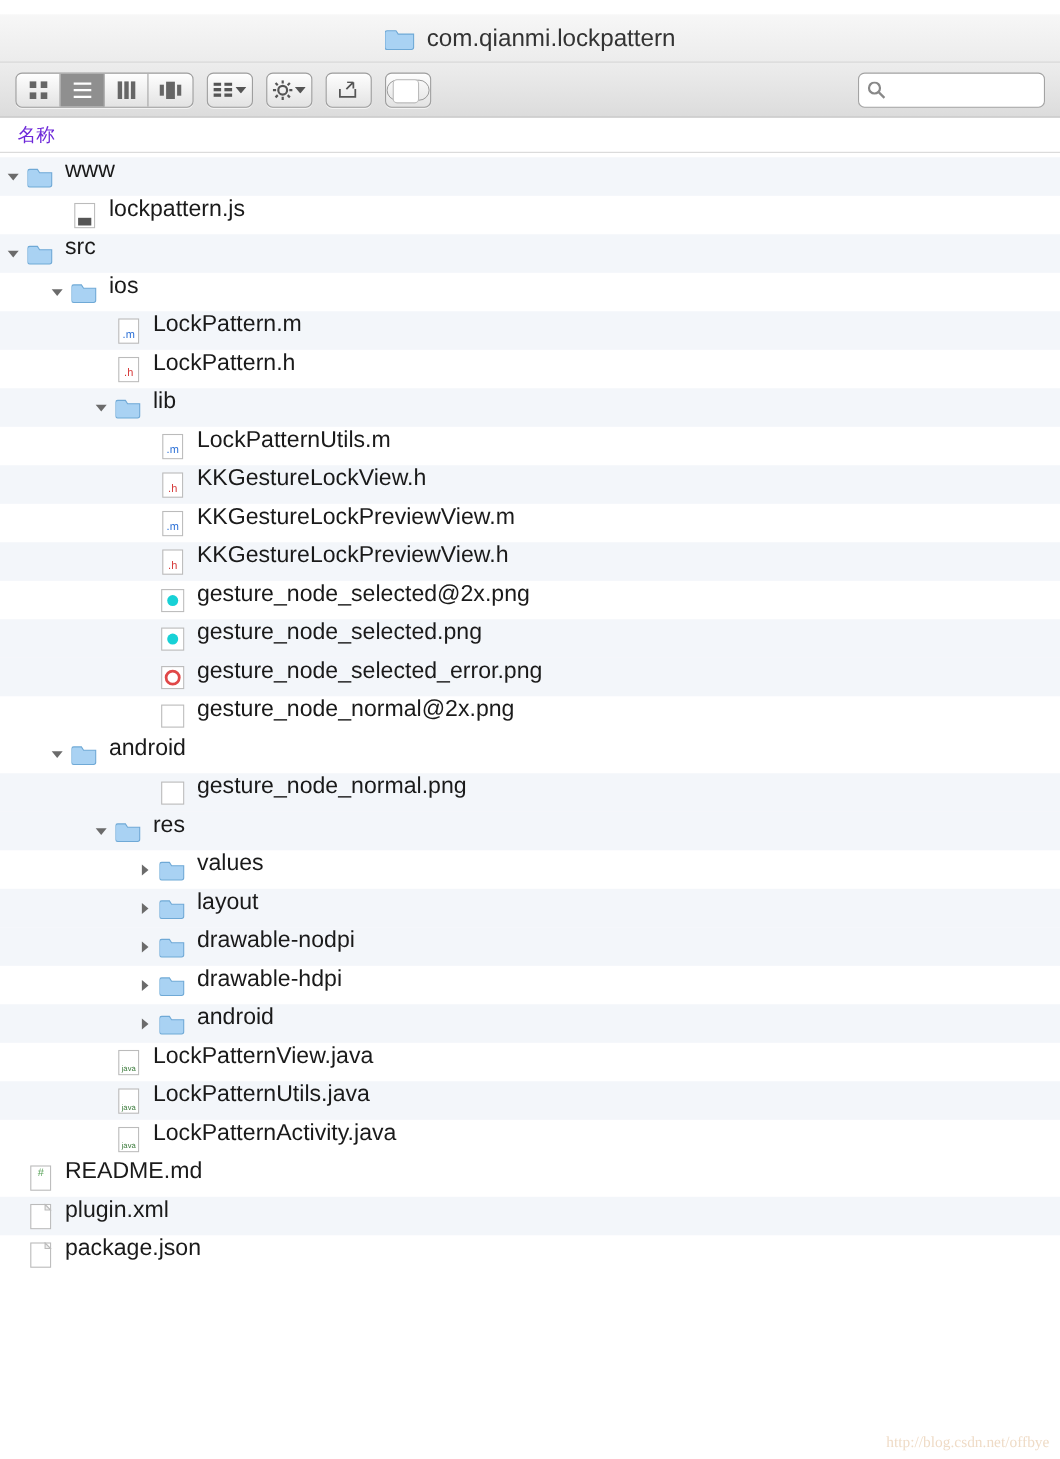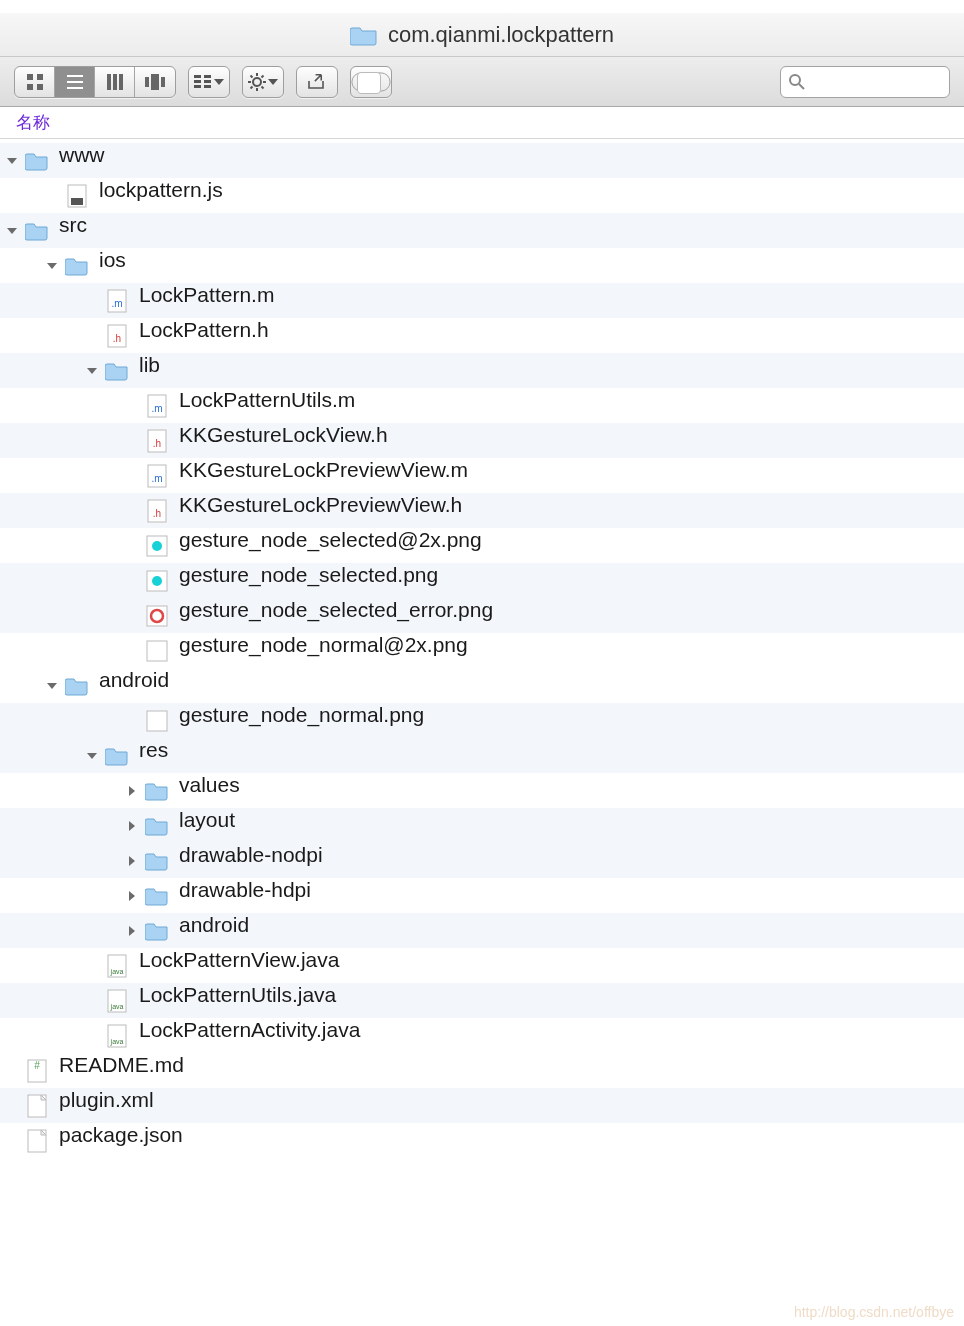--- a/index.html
+++ b/index.html
@@ -115,21 +115,21 @@
     justify-content:center;
     margin-right: 8px;
   }
   .spacer { display:inline-block; }
   .watermark {
     position: fixed;
     right: 10px;
     bottom: 6px;
     font-size: 14px;
     color: #e6c8a8;
-    font-family: Liberation Sans, sans-serif;
+    font-family: Liberation Serif, serif;
     opacity: 0.65;
   }
   input.search { border:none; outline:none; font-size:18px; width:100%; background:transparent; }
 </style>
 </head>
 <body>
 
 <div class="titlebar">
   <span class="folder-ico">
     <svg width="28" height="22" viewBox="0 0 28 22">

